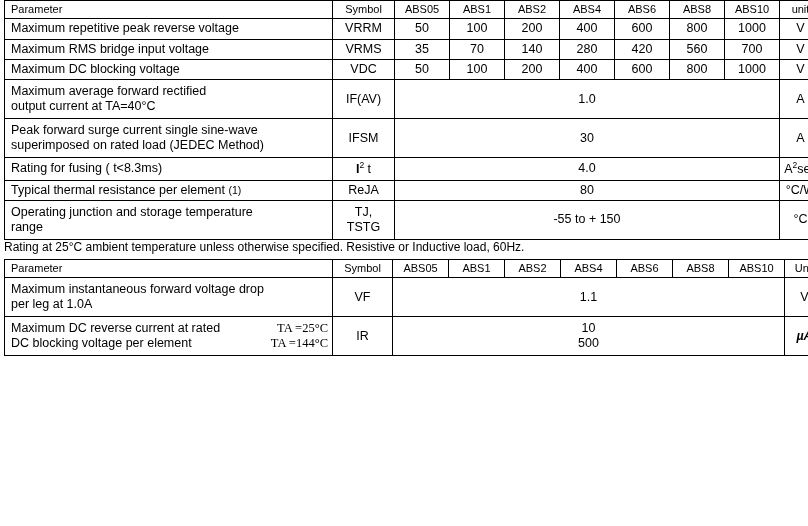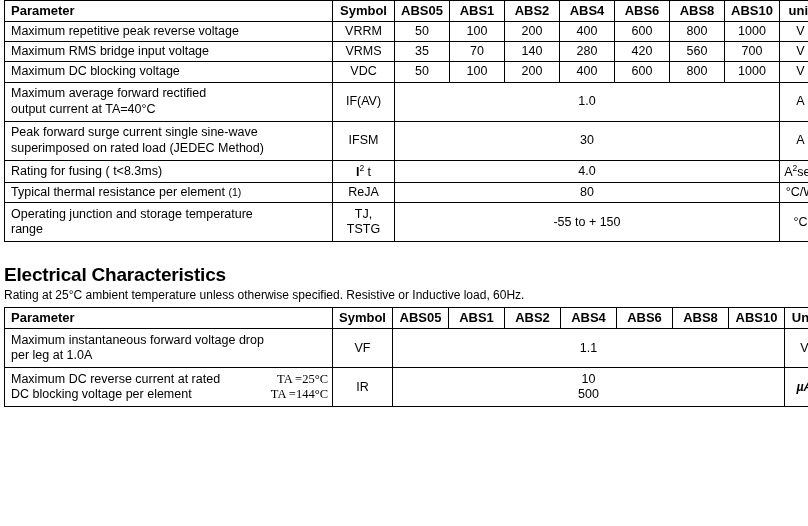--- a/index.html
+++ b/index.html
@@ -30,22 +30,22 @@
   table.spec td, table.spec th {
     border: 1px solid #000000;
     font-size: 12.5px;
     font-family: "Liberation Sans", sans-serif;
     padding: 2px 4px;
     vertical-align: middle;
     text-align: center;
     line-height: 1.22;
   }
   table.spec th {
-    font-weight: bold;
-    font-size: 13px;
+    font-weight: normal;
+    font-size: 11px;
   }
   .param-cell {
     text-align: left !important;
     padding-left: 6px !important;
   }
   .hdr-param {
     text-align: left !important;
     padding-left: 6px !important;
   }
   .top-table { margin-top: 4px; }
@@ -201,21 +201,20 @@
         <td class="two-line">
           <div>TJ,</div>
           <div>TSTG</div>
         </td>
         <td colspan="7">-55 to + 150</td>
         <td>°C</td>
       </tr>
     </tbody>
   </table>
 
-  <div class="sec-title">Electrical Characteristics</div>
   <div class="sec-note">
     <div>Rating at 25°C ambient temperature unless otherwise specified. Resistive or Inductive load, 60Hz.</div>
   </div>
 
   <table class="spec">
     <colgroup>
       <col class="ec-col-param">
         <col class="ec-col-sym">
       <col class="ec-col-v">
         <col class="ec-col-v">

